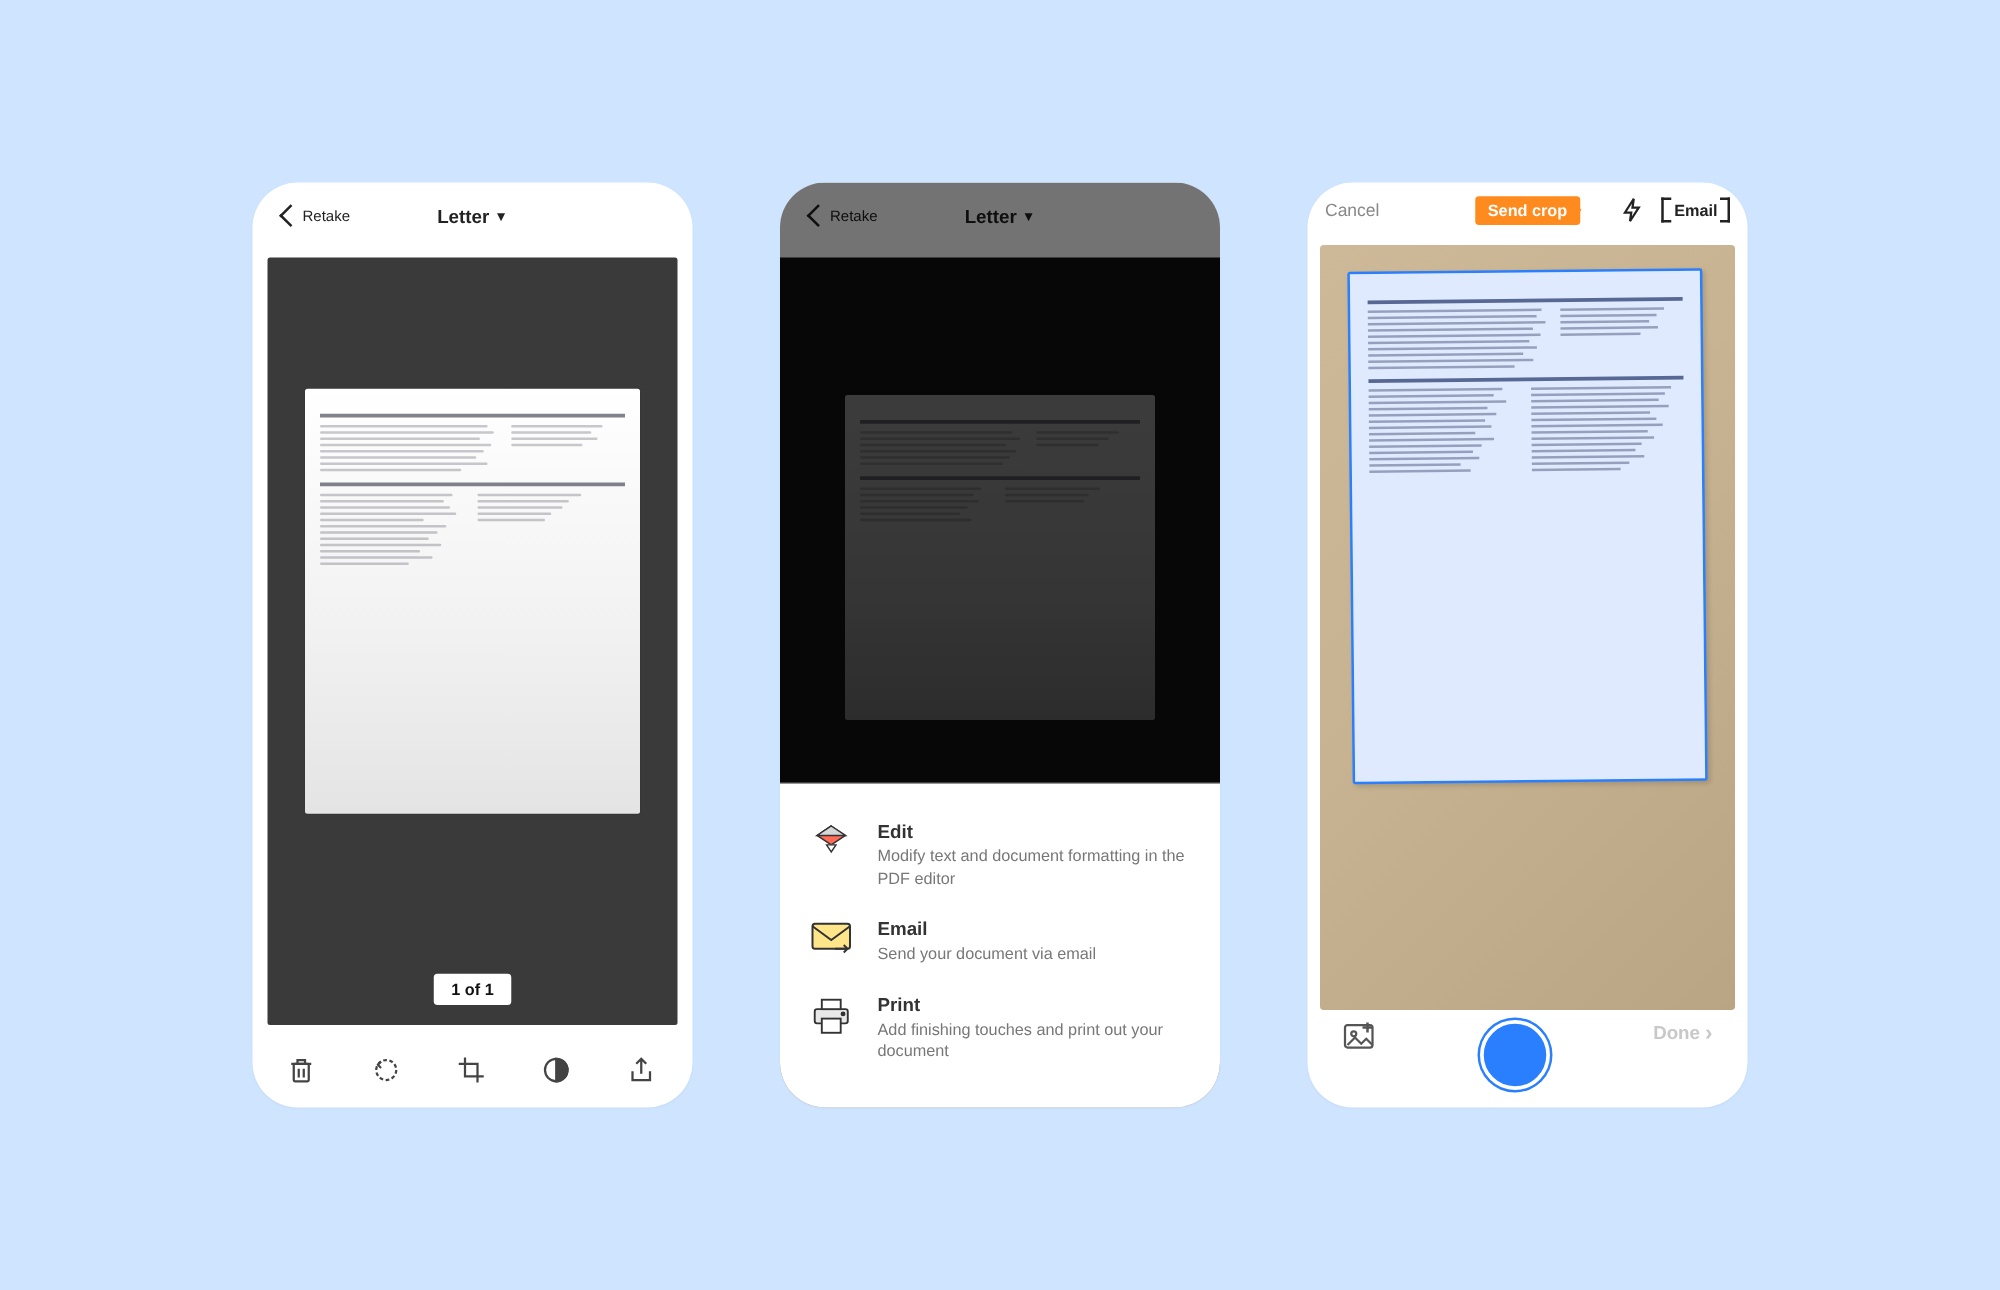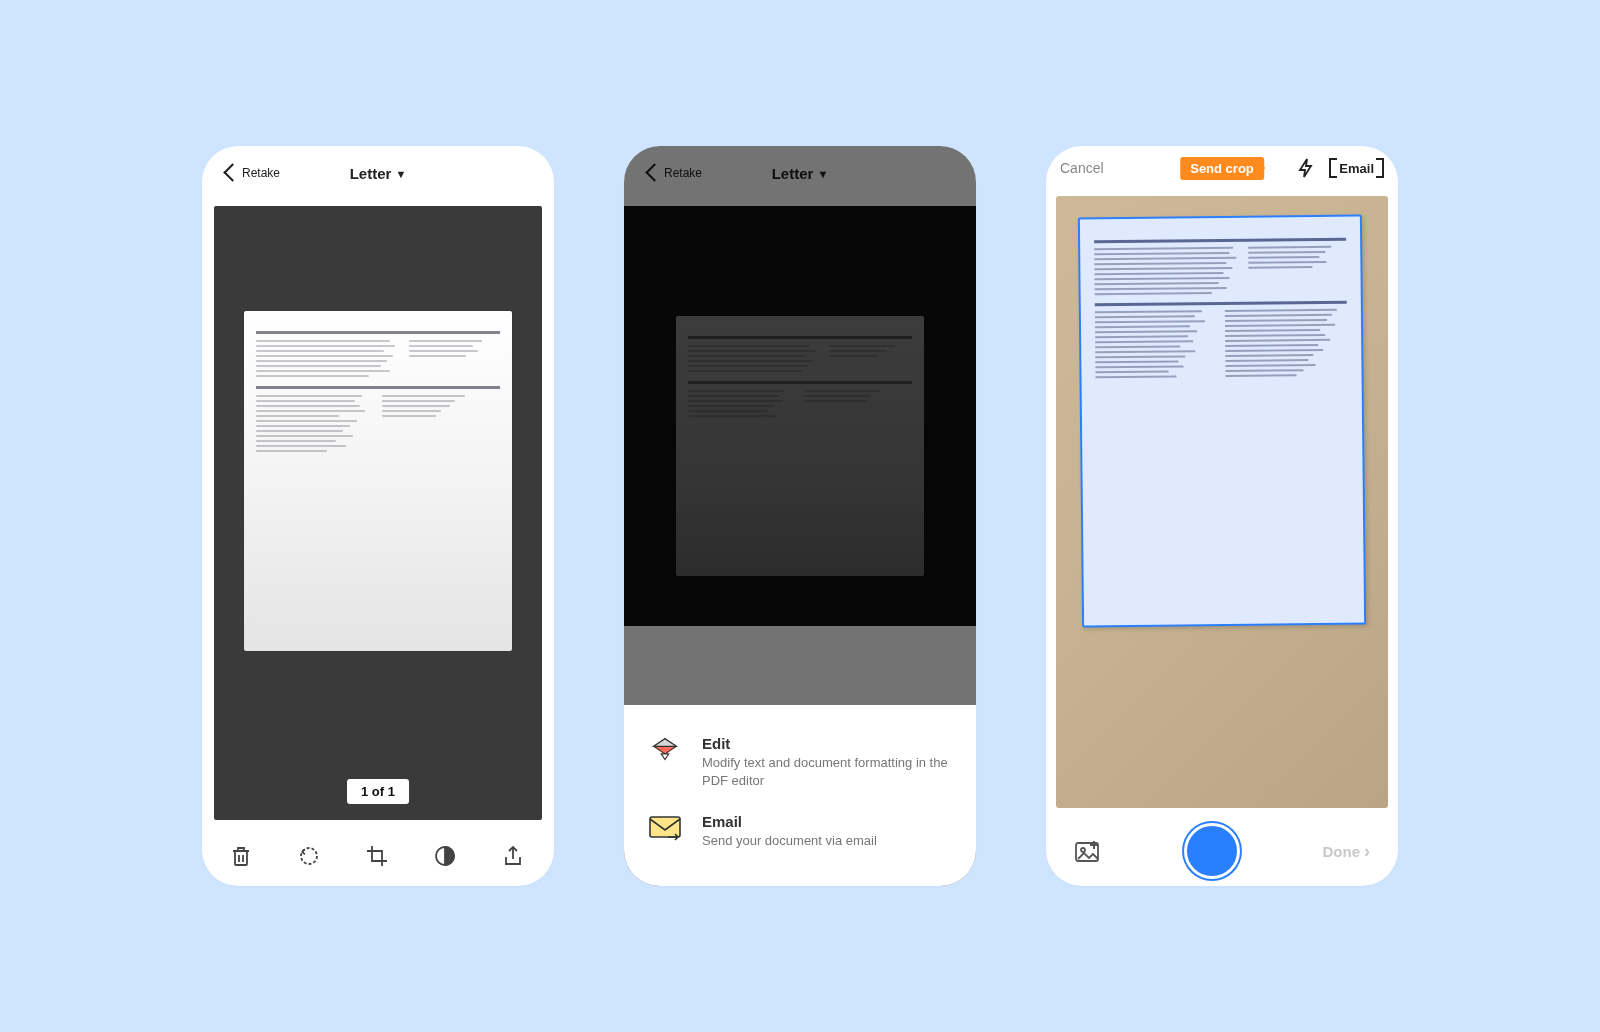--- a/index.html
+++ b/index.html
@@ -40,21 +40,21 @@
   .flash { font-size:18px; color:#222; }
   .autobox { display:flex; align-items:center; font-size:13px; font-weight:600; color:#222; }
   .autobox:before, .autobox:after { content:""; width:6px; height:16px; border:2px solid #222; border-right:none; }
   .autobox:after { border:2px solid #222; border-left:none; margin-left:2px; }
   .autobox:before { margin-right:2px; }
   .camview { position:absolute; left:10px; right:10px; top:50px; bottom:78px; background:linear-gradient(135deg,#cdb897 0%, #c7b391 45%, #b9a484 100%); border-radius:3px; overflow:hidden; }
   .scanpaper { position:absolute; left:24px; right:24px; top:20px; height:410px; background:#fff; border:2px solid #2a7fff; border-radius:2px; transform:rotate(-0.6deg); box-shadow:2px 2px 4px rgba(0,0,0,0.15); padding:16px 14px; box-sizing:border-box; }
   .scanpaper:before { content:""; position:absolute; inset:0; background:rgba(80,140,255,0.18); }
   .scanpaper .line { height:2px; background:rgba(40,50,90,0.4); margin-bottom:3px; }
   .scanpaper .hline{ height:3px; background:rgba(20,30,70,0.7); margin:5px 0; }
-  .bottombar { position:absolute; bottom:0; left:0; right:0; height:70px; display:flex; align-items:center; justify-content:space-between; padding:0 28px; }
+  .bottombar { position:absolute; bottom:0; left:0; right:0; height:70px; display:flex; align-items:flex-start; justify-content:space-between; padding:0 28px; }
   .gallery { width:28px; height:24px; position:relative; }
   .shutter { width:50px; height:50px; border-radius:50%; background:#2a7fff; border:3px solid #fff; box-shadow:0 0 0 2px #2a7fff; }
   .done { color:#c8c8c8; font-size:15px; font-weight:600; display:flex; align-items:center; gap:4px; }
   .done .ch { font-size:18px; }
 
   svg { display:block; }
 </style>
 </head>
 <body>
 
@@ -215,20 +215,34 @@
               <rect x="2" y="4" width="30" height="20" rx="2" fill="#ffe58a" stroke="#333" stroke-width="1.6"></rect>
               <path d="M2 6l15 11L32 6" fill="none" stroke="#333" stroke-width="1.6"></path>
               <path d="M20 24h10m-3-3 3 3-3 3" fill="none" stroke="#333" stroke-width="1.6"></path>
             </svg>
         </div>
         <div class="txt">
             <h4>Email</h4>
             <p>Send your document via email</p>
           </div>
       </div>
+      <div class="opt">
+        <div class="oicon">
+          <svg viewBox="0 0 36 36" width="34" height="34" fill="none" stroke="#333" stroke-width="1.6">
+              <rect x="4" y="12" width="28" height="12" rx="2" fill="#e8e8e8"></rect>
+              <rect x="10" y="4" width="16" height="8" fill="#fff"></rect>
+              <rect x="10" y="20" width="16" height="12" fill="#fff"></rect>
+              <circle cx="28" cy="16" r="1.3" fill="#333"></circle>
+            </svg>
+        </div>
+        <div class="txt">
+            <h4>Print</h4>
+            <p>Add finishing touches and print out your document</p>
+          </div>
+      </div>
     </div>
   </div>
 
   <div class="phone">
     <div class="header3">
       <div class="cancel">Cancel</div>
       <div class="autocrop">Send crop</div>
       <div class="h3right">
         <div class="flash">
           <svg width="18" height="20" viewBox="0 0 18 20" fill="none" stroke="#222" stroke-width="1.8">

